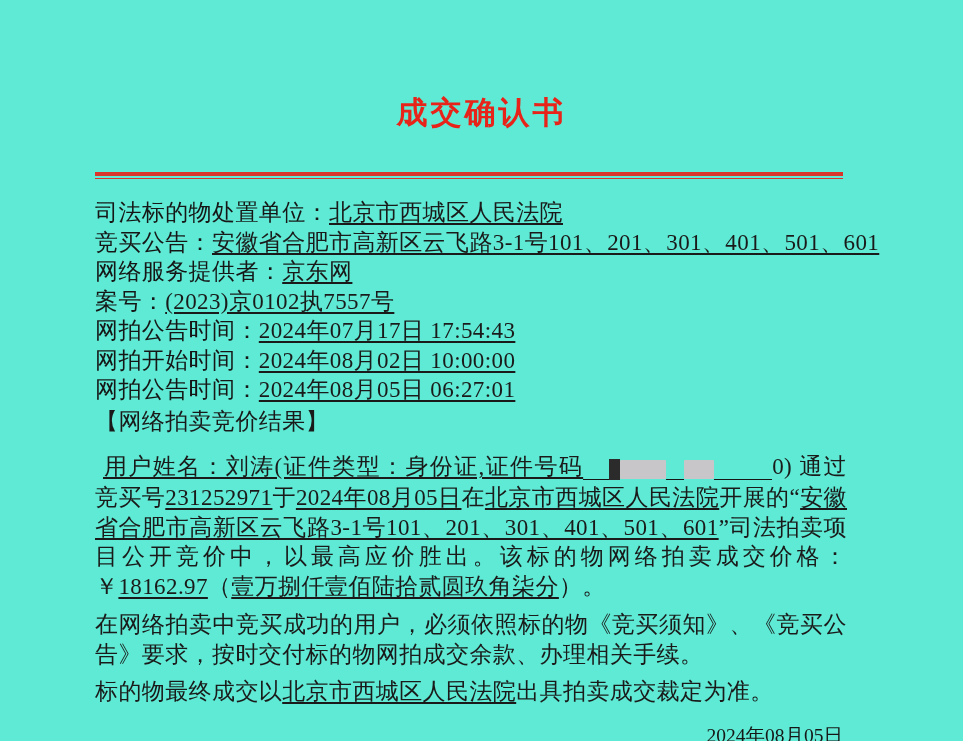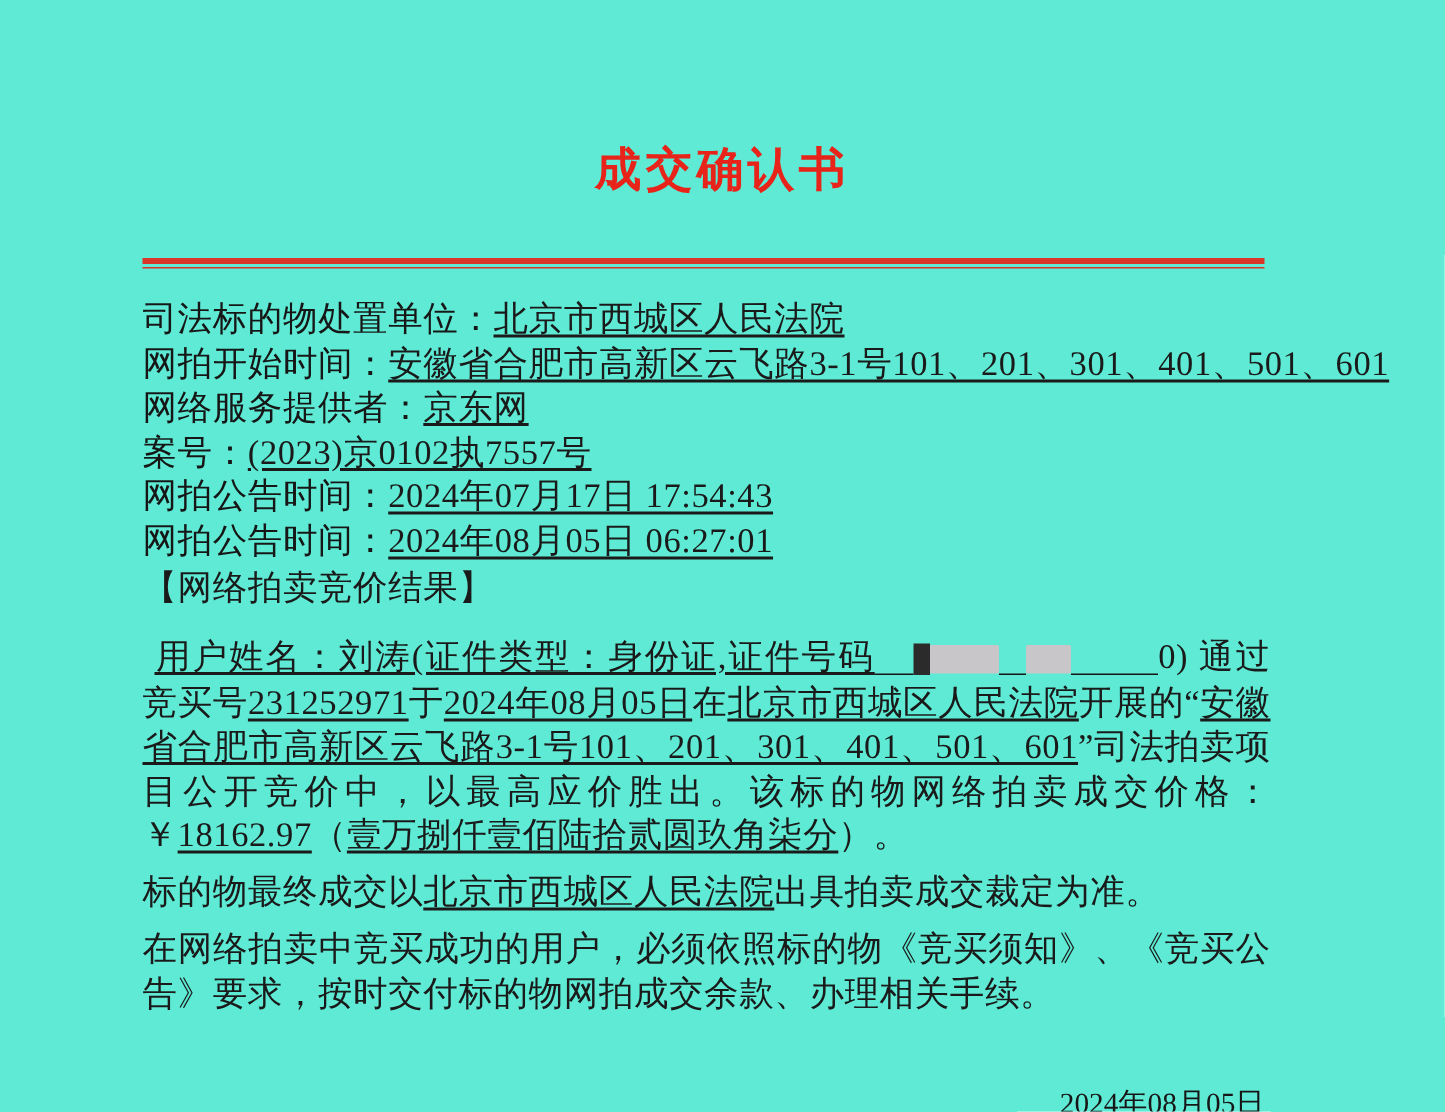--- a/index.html
+++ b/index.html
@@ -153,50 +153,53 @@
     <div class="rule-thin"></div>
   </div>
 
   <div class="content">
 
     <div class="line">
       <span class="lbl">司法标的物处置单位：</span><span class="u">北京市西城区人民法院</span>
     </div>
 
     <div class="line">
-      <span class="lbl">网拍开始时间：</span><span class="u">安徽省合肥市高新区云飞路3-1号101、201、301、401、501、601</span>
+      <span class="lbl">竞买公告：</span><span class="u">安徽省合肥市高新区云飞路3-1号101、201、301、401、501、601</span>
     </div>
 
     <div class="line">
       <span class="lbl">网络服务提供者：</span><span class="u">京东网</span>
     </div>
 
 
     <div class="line">
       <span class="lbl">案号：</span><span class="u">(2023)京0102执7557号</span>
     </div>
 
     <div class="line">
       <span class="lbl">网拍公告时间：</span><span class="u">2024年07月17日 17:54:43</span>
     </div>
 
+    <div class="line">
+      <span class="lbl">网拍开始时间：</span><span class="u">2024年08月02日 10:00:00</span>
+    </div>
 
     <div class="line">
       <span class="lbl">网拍公告时间：</span><span class="u">2024年08月05日 06:27:01</span>
     </div>
 
     <div class="line bracket-head">【网络拍卖竞价结果】</div>
 
     <div class="para para-body tight">
       <span class="indent1"></span><span class="u">用户姓名：刘涛(证件类型：身份证,证件号码</span><span class="redact"><span class="gapline g1"></span><span class="blk"></span><span class="blur w1"></span><span class="gapline g3"></span><span class="blur w2"></span><span class="gapline g2"></span></span><span>0) 通过竞买号</span><span class="u">231252971</span><span>于</span><span class="u">2024年08月05日</span><span>在</span><span class="u">北京市西城区人民法院</span><span>开展的</span><span>“</span><span class="u">安徽省合肥市高新区云飞路3-1号101、201、301、401、501、601</span><span>”司法拍卖项目公开竞价中，以最高应价胜出。该标的物网络拍卖成交价格：</span><span>￥</span><span class="u">18162.97</span><span>（</span><span class="u">壹万捌仟壹佰陆拾贰圆玖角柒分</span><span>）。</span>
     </div>
 
+    <div class="para notice">在网络拍卖中竞买成功的用户，必须依照标的物《竞买须知》、《竞买公告》要求，按时交付标的物网拍成交余款、办理相关手续。</div>
+
     <div class="para p-block">
       <span>标的物最终成交以</span><span class="u">北京市西城区人民法院</span><span>出具拍卖成交裁定为准。</span>
     </div>
 
-    <div class="para notice">在网络拍卖中竞买成功的用户，必须依照标的物《竞买须知》、《竞买公告》要求，按时交付标的物网拍成交余款、办理相关手续。</div>
-
   </div>
 
   <div class="footer-date">2024年08月05日</div>
 
 </div>
 
 </body></html>

